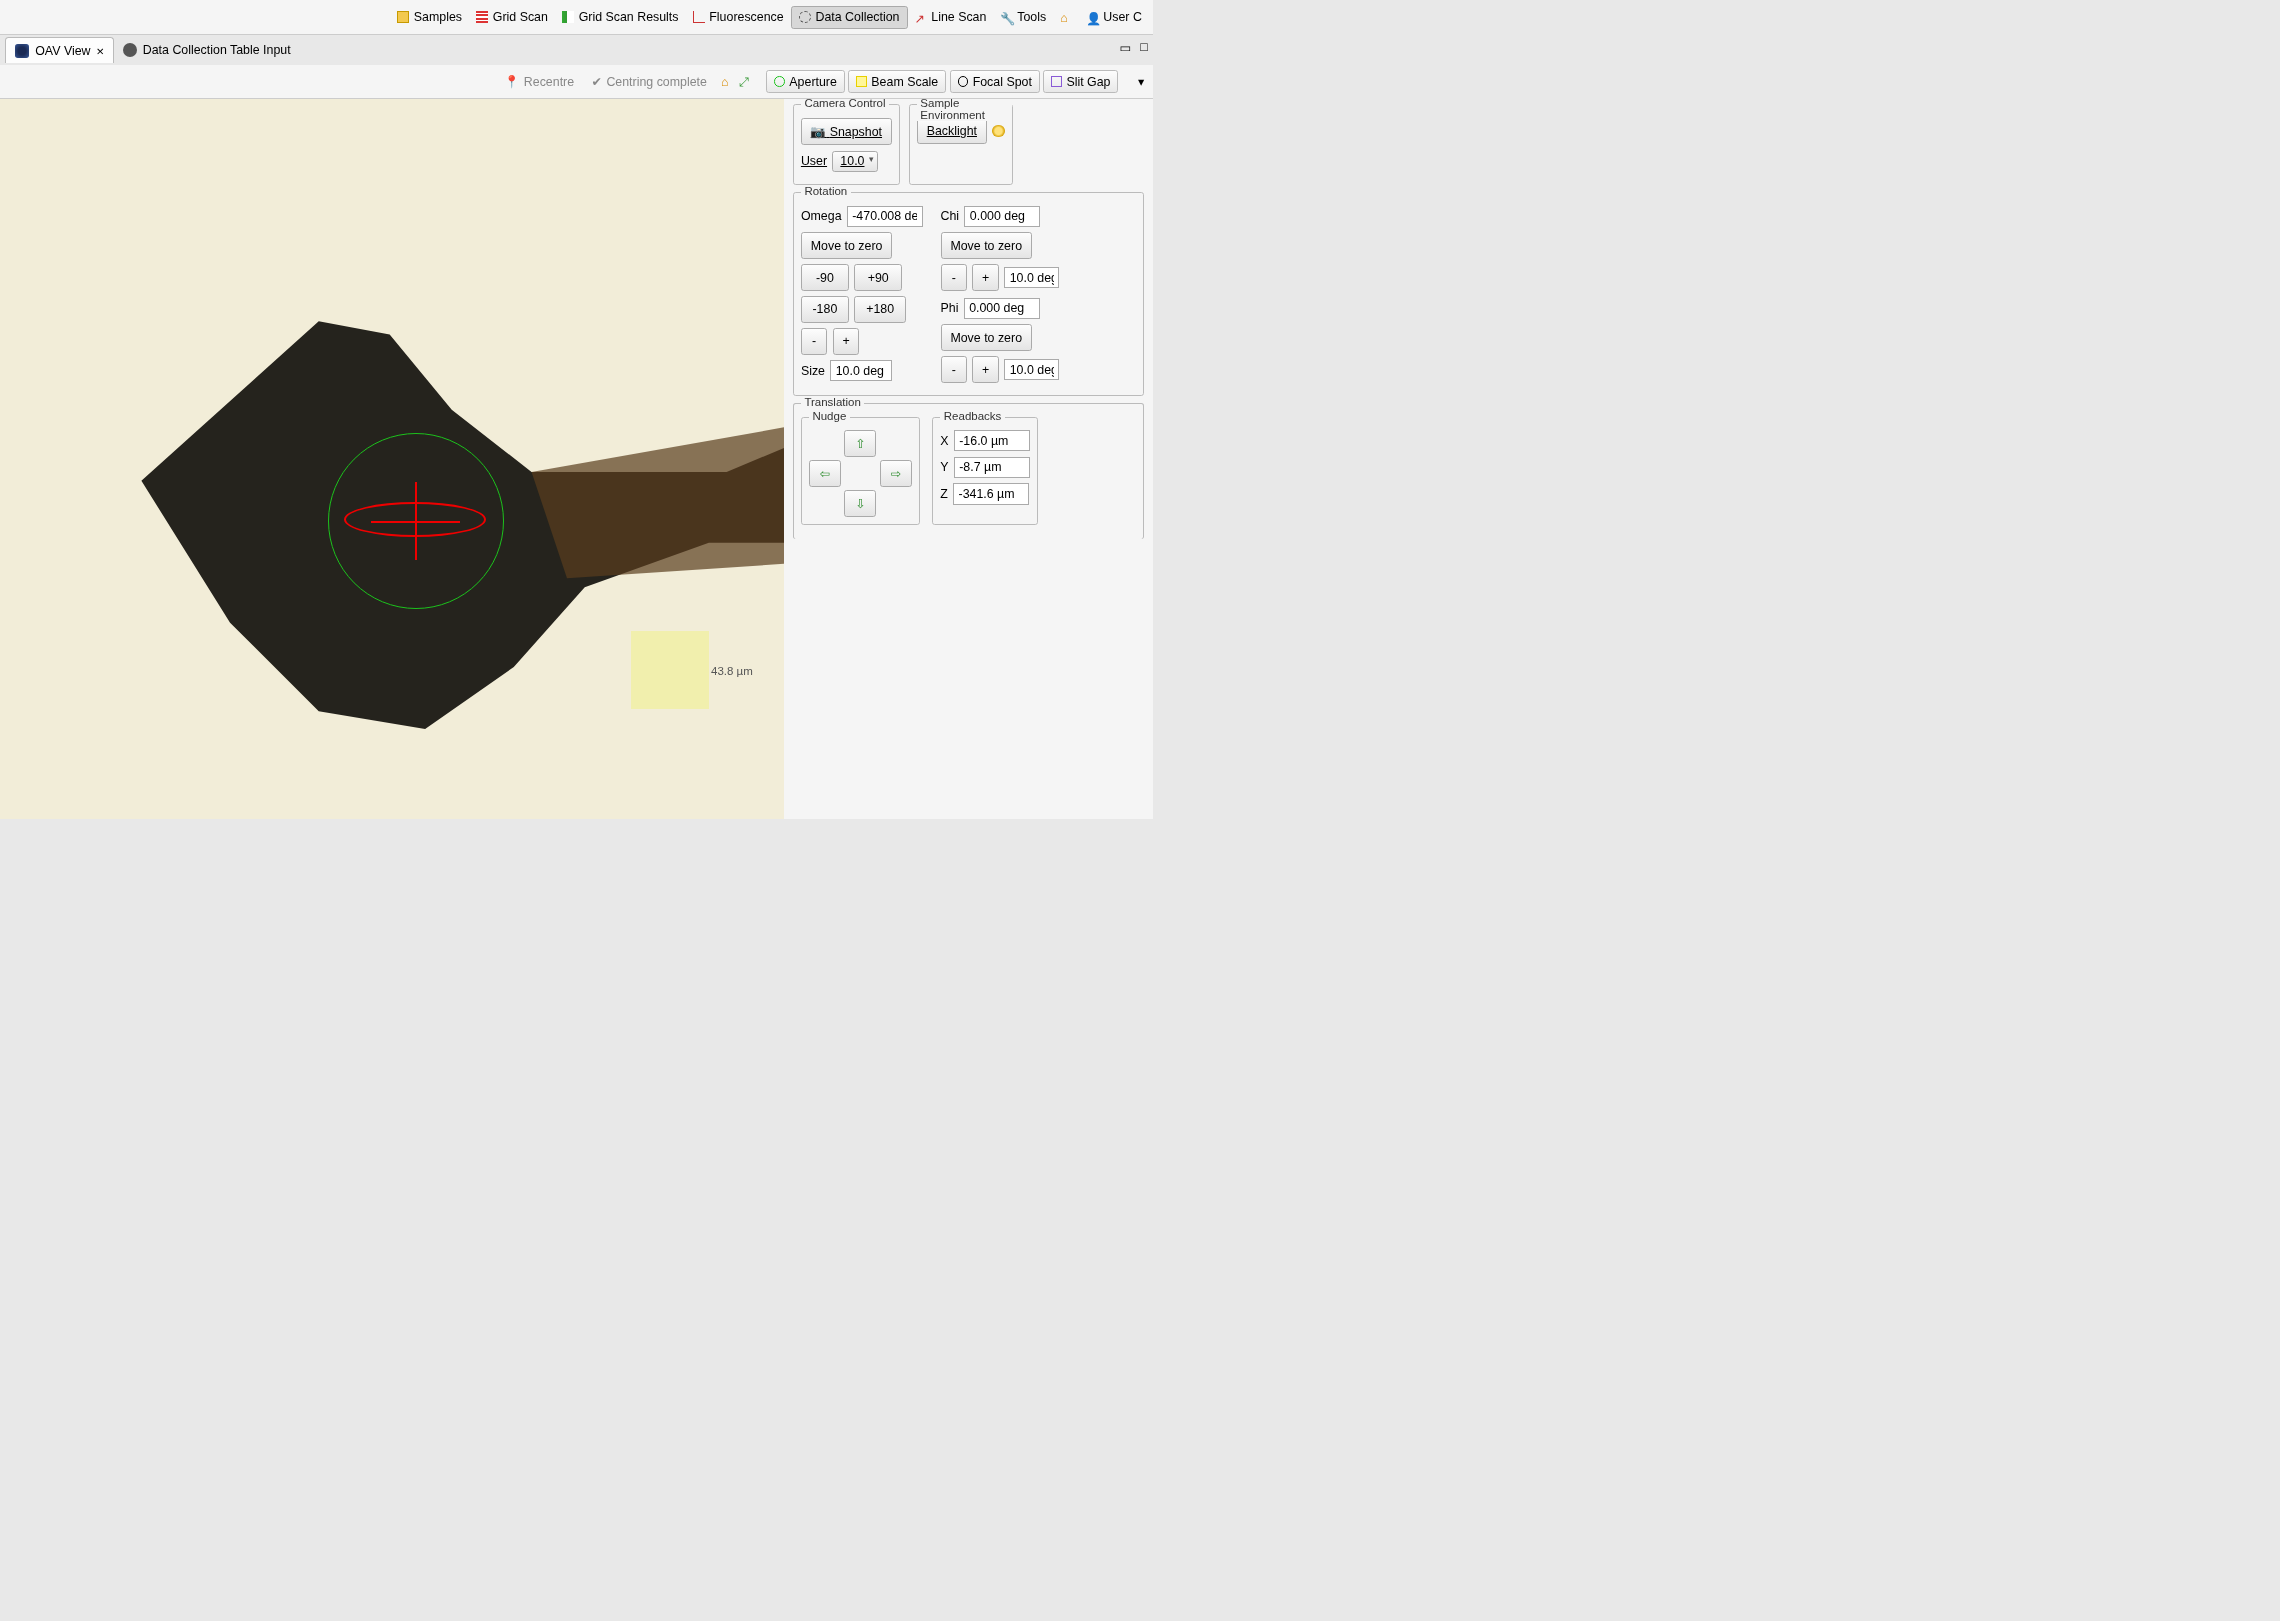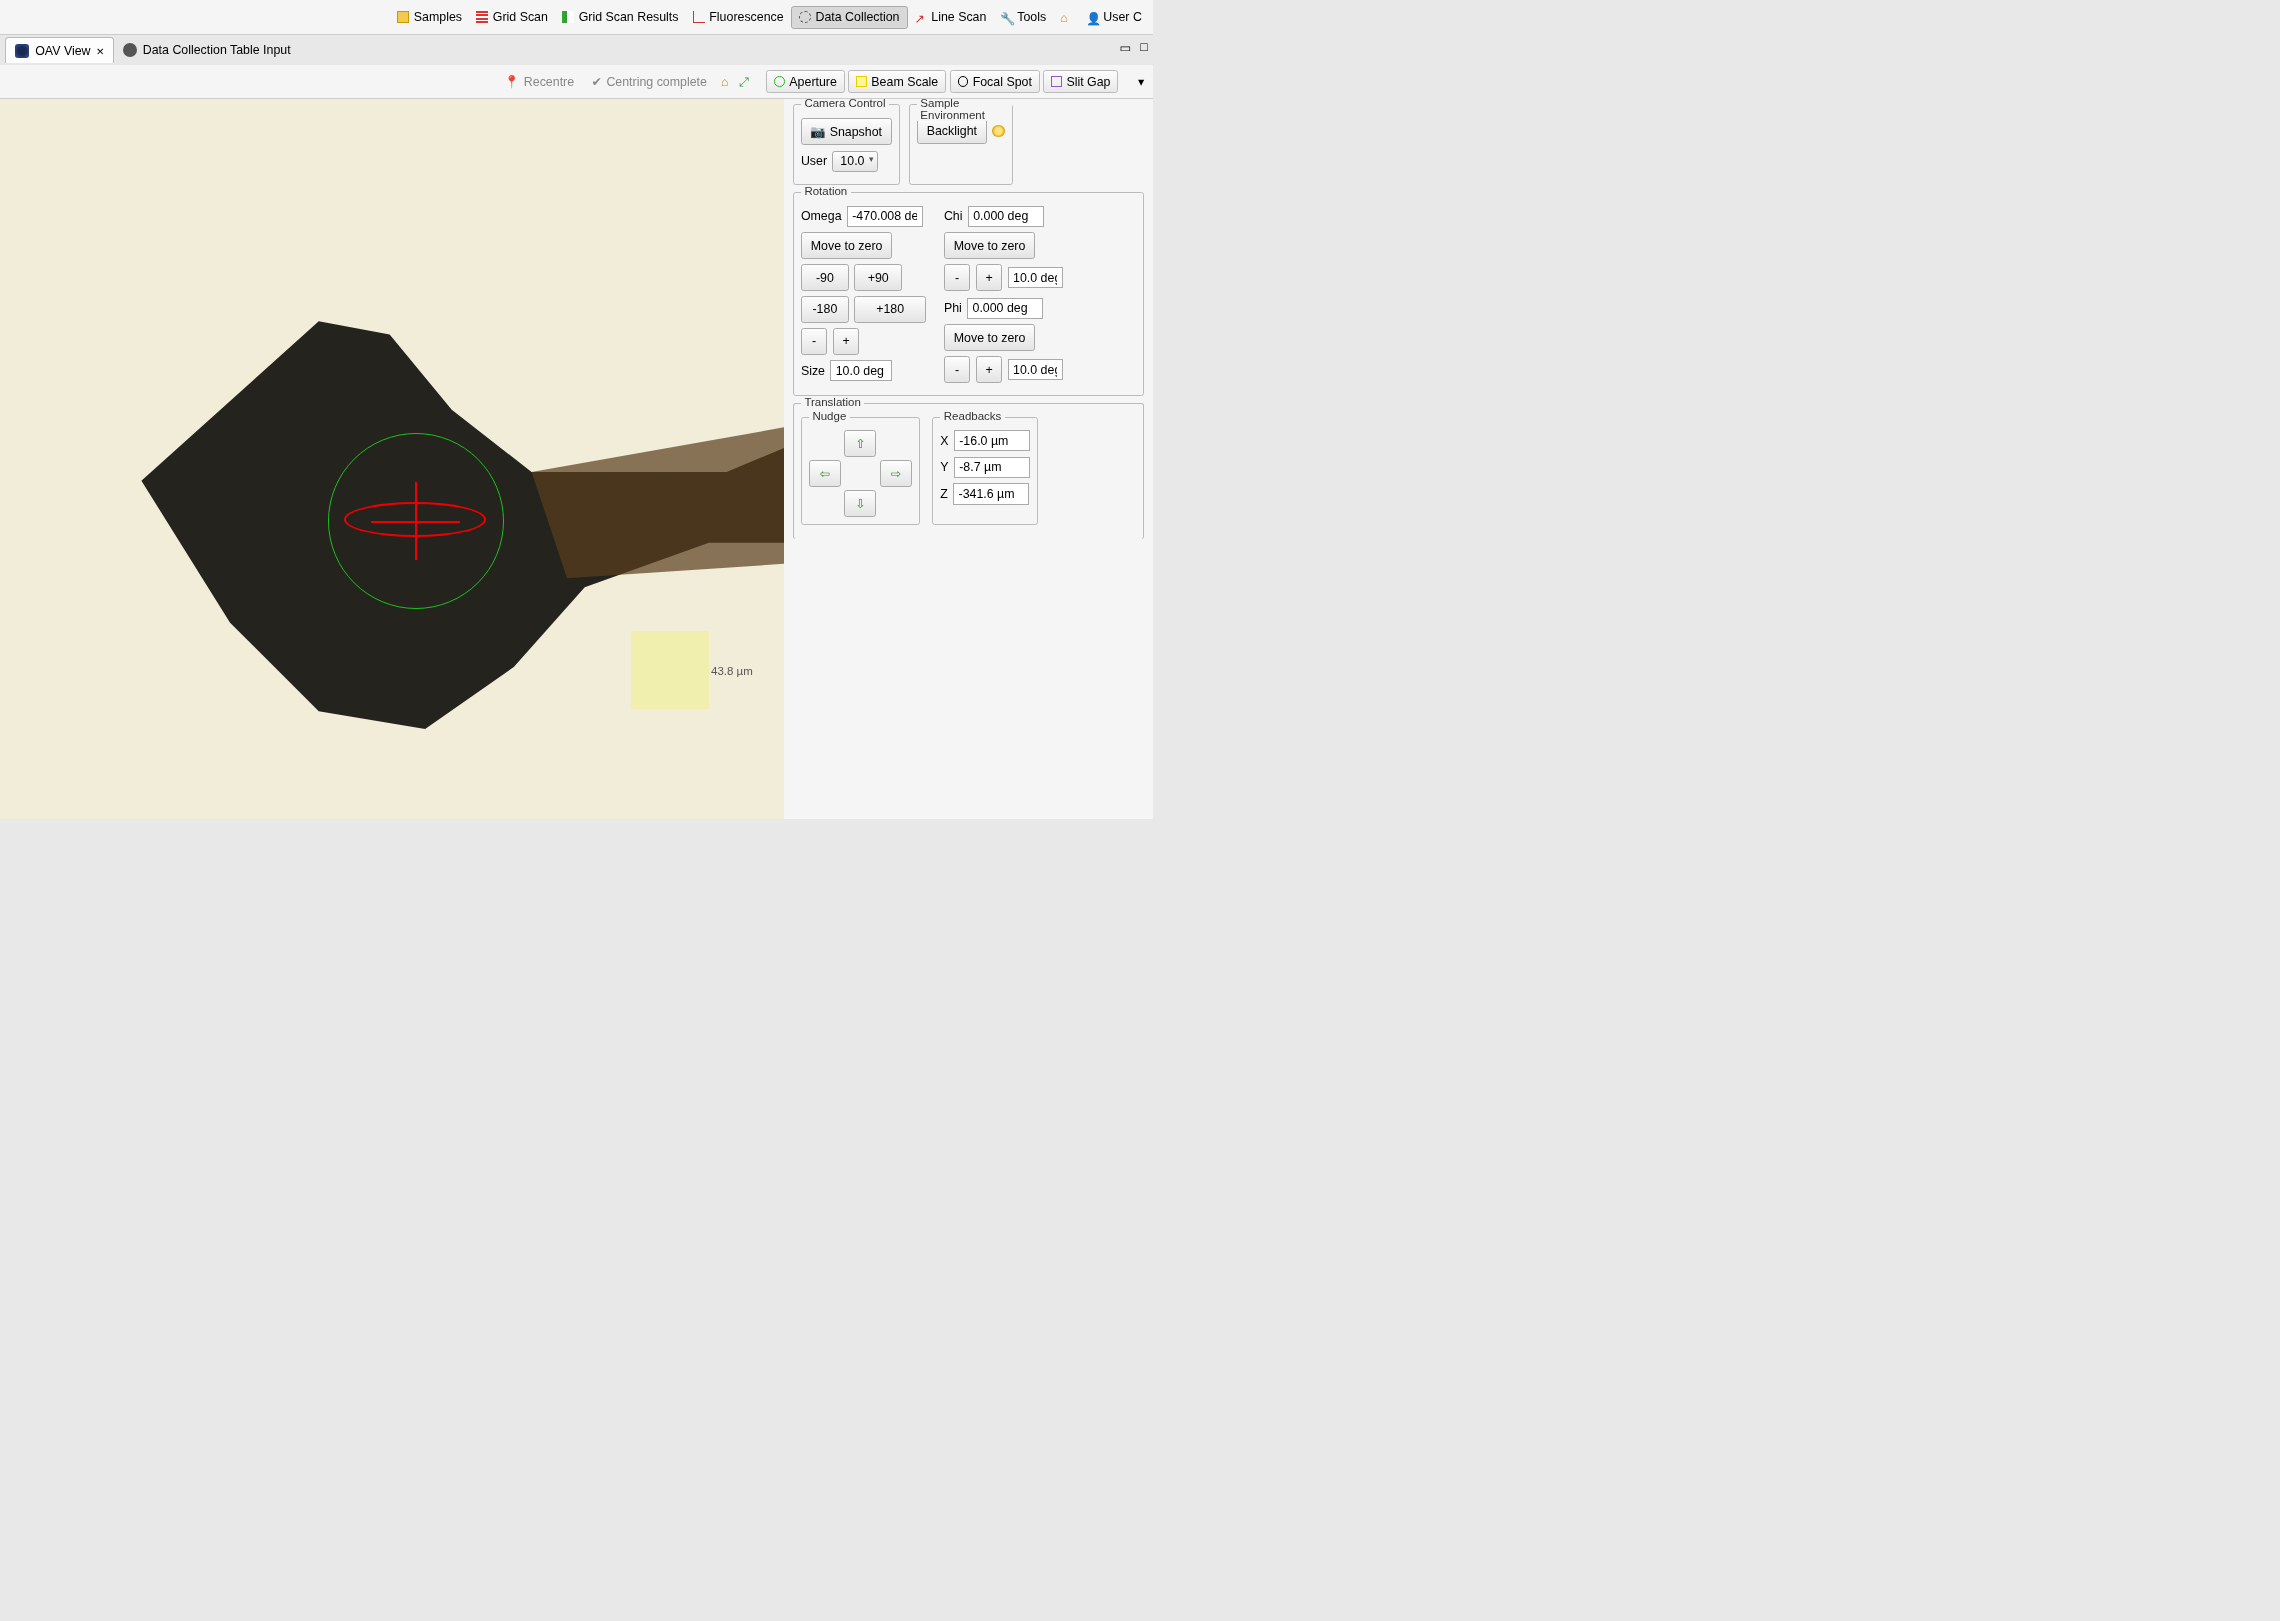--- a/index.html
+++ b/index.html
@@ -43,21 +43,21 @@
 .panel-title { position:absolute; top:-8px; left:7px; background:#f5f5f5; padding:0 3.5px; font-size:11.5px; color:#333; }
 .btn { background: linear-gradient(#fdfdfd,#e4e4e4); border:0.9px solid #aaa; border-radius:2.7px; padding:5.3px 8.9px; cursor:pointer; font-size:12.4px; }
 .btn.disabled { color:#aaa; }
 .row { display:flex; align-items:center; gap:5.3px; margin-bottom:5.3px; }
 .row .lbl { font-size:12.4px; }
 input.field { border:0.9px solid #aaa; background:#fff; padding:2.7px 4.4px; font-size:12.4px; width:76px; }
 .progress-slot { height:16px; border:0.9px solid #aaa; border-radius:1.8px; margin:7px 0 8.9px 0; background:#f0f0f0; }
 
 .highlight-red { border:3.5px solid #e00 !important; border-radius:7px; }
 
-.top-row-panels { display:flex; gap:8.9px; }
+.top-row-panels { display:flex; gap:8.9px;text-decoration:underline; }
 .top-row-panels .panel { flex:0 0 auto; }
 
 .rotation-cols { display:flex; gap:17.7px; }
 .sq { width:26.6px; padding:5.3px 0; text-align:center; }
 .select-like { background: linear-gradient(#fdfdfd,#e4e4e4); border:0.9px solid #aaa; border-radius:2.7px; padding:2.7px 12.4px 2.7px 7px; position:relative; }
 .select-like::after { content:"▾"; position:absolute; right:3.5px; font-size:8.9px; color:#555; }
 
 .nudge-grid { display:grid; grid-template-columns: 32px 32px 32px; grid-template-rows: 26.6px 26.6px 26.6px; gap:3.5px; justify-content:center;}
 .nudge-grid .btn { padding:2.7px; text-align:center; }
 .nudge-grid .sp { visibility:hidden; }
@@ -209,21 +209,21 @@
           </div>
           <div class="row">
               <button class="btn"><span>Move to zero</span></button>
             </div>
           <div class="row">
             <button class="btn" style="width:48px"><span>-90</span></button>
             <button class="btn" style="width:48px"><span>+90</span></button>
           </div>
           <div class="row">
             <button class="btn" style="width:48px"><span>-180</span></button>
-            <button class="btn" style="width:72px"><span>+180</span></button>
+            <button class="btn" style="width:52px"><span>+180</span></button>
           </div>
           <div class="row">
             <button class="btn sq"><span>-</span></button>
             <button class="btn sq"><span>+</span></button>
           </div>
           <div class="row">
             <span class="lbl">Size</span>
             <input class="field" style="width: 62px;" value="10.0 deg">
           </div>
         </div>

